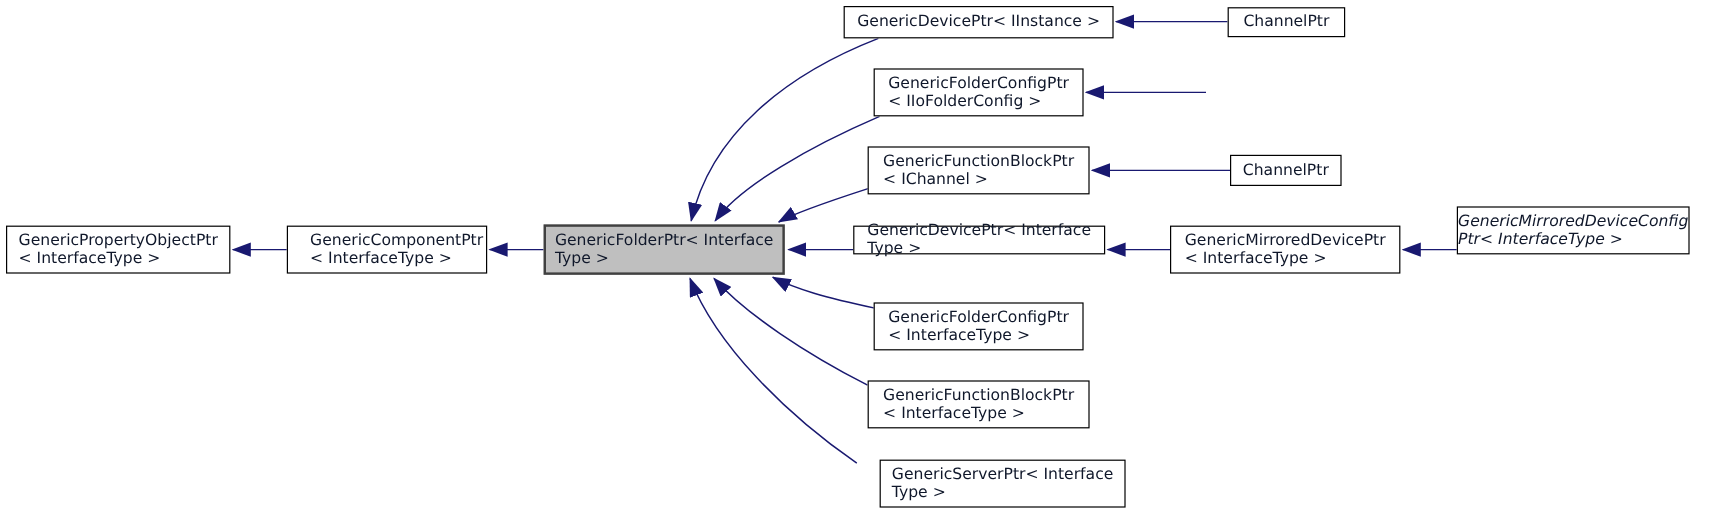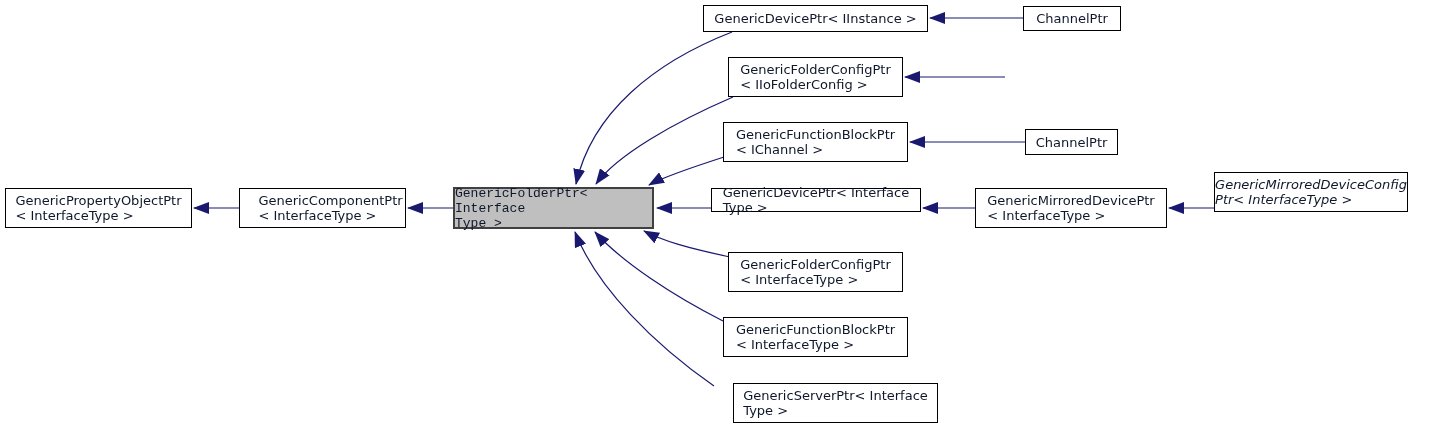--- a/index.html
+++ b/index.html
@@ -41,21 +41,20 @@
     white-space: pre-line;
     display: flex;
     align-items: center;
     justify-content: center;
     cursor: pointer;
   }
   .node.selected {
     background: var(--selected-bg, #bfbfbf);
     border: 2px solid var(--selected-border, #404040);
     cursor: default;
-    font-family: Liberation Mono, monospace;
   }
   
   #nA { left: 5px;    top: 188px; width: 187px; height: 40px; }
   #nB { left: 239px;  top: 188px; width: 167px; height: 40px; padding-left: 16px; }
   #nC { left: 453px;  top: 187px; width: 201px; height: 42px; }
   #nD { left: 703px;  top: 5px;   width: 225px; height: 27px; }
   #nE { left: 1023px; top: 6px;   width: 98px;  height: 25px; }
   #nF { left: 728px;  top: 57px;  width: 175px; height: 40px; }
   #nG { left: 1005px; top: 63px;  width: 133px; height: 27px; }
   #nH { left: 723px;  top: 122px; width: 185px; height: 40px; }

